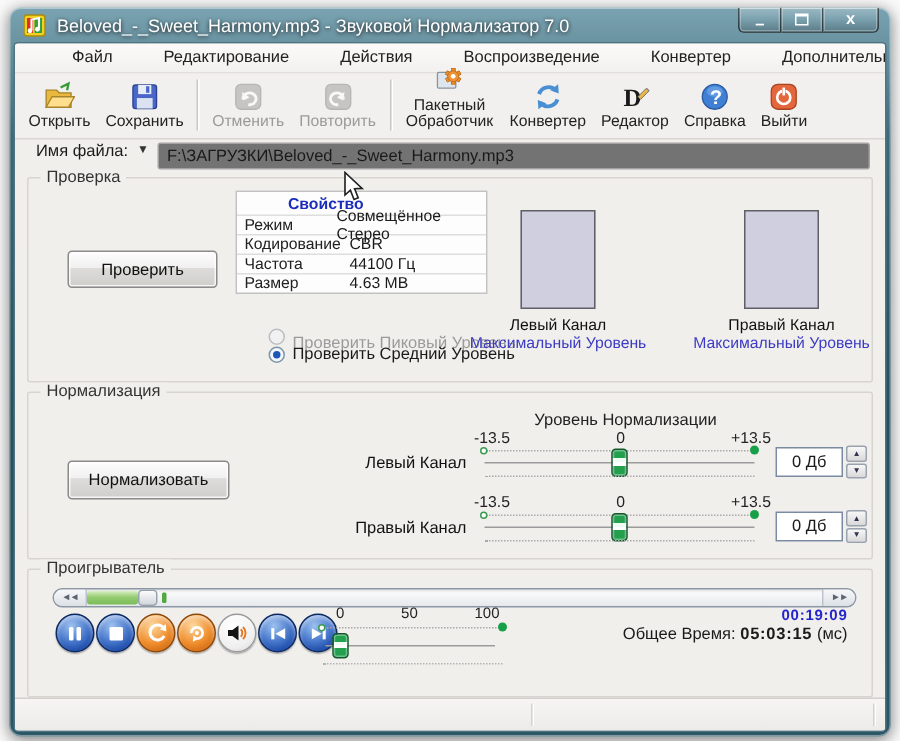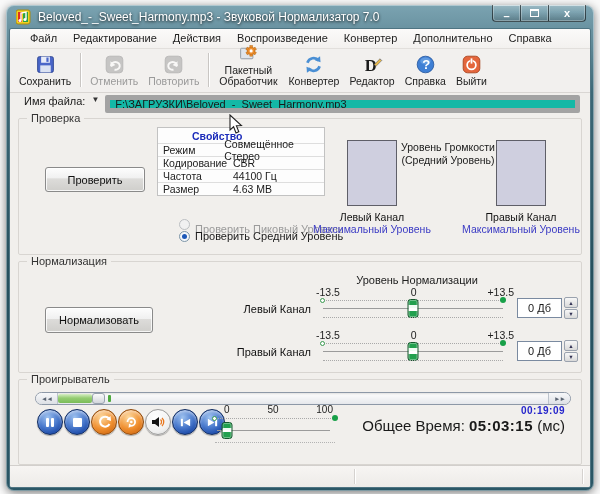--- a/index.html
+++ b/index.html
@@ -21,35 +21,35 @@
   .winbtn.min { width:29px; border-radius:0 0 0 4px; }
   .winbtn.max { width:27px; border-left:none; border-right:none; }
   .winbtn.close { width:38px; border-radius:0 0 4px 0; }
   .max-glyph { width:9px; height:8px; border:1px solid #fff; border-top:2px solid #fff; display:block; }
   .min-glyph { margin-top:6px; }
 
   .client { height:100%; background:#f1efec; border-radius:2px; overflow:hidden;
     display:flex; flex-direction:column; box-shadow:0 0 0 1px #4e7482; }
   .menubar { height:20px; display:flex; align-items:center; gap:16px; padding-left:20px;
     background:linear-gradient(#fbfaf9,#f3f1ef); border-bottom:1px solid #e2dfdc; }
-  .menu-item { color:#222; cursor:default; }
+  .menu-item { color:#222; cursor:default;margin-left:18px; }
   .toolbar { height:44px; display:flex; align-items:flex-end; padding:2px 4px 3px 4px;
     background:#f2f0ee; border-bottom:1px solid #d9d6d3; }
   .tbtn { display:flex; flex-direction:column; align-items:center; justify-content:flex-end;
     padding:1px 5px; font-size:10.5px; color:#222; text-align:center; line-height:1.08; }
   .tbtn svg { width:21px; height:21px; margin-bottom:1px; }
   .tbtn.disabled { color:#9a9a9a; }
   .tbtn.disabled svg { opacity:.55; filter:grayscale(1); }
   .tbtn.wide { max-width:70px; }
   .tsep { width:1px; height:34px; background:#c9c6c3; box-shadow:1px 0 0 #fff; margin:0 4px 2px 4px; }
 
   .filebar { height:24px; display:flex; align-items:flex-start; padding:2px 10px 2px 14px; }
   .filebar-label { margin-right:6px; }
   .drop-arrow { font-size:8px; color:#333; margin-right:6px; }
-  .file-input { flex:1; height:18px; background:#14b8a6; border:5px solid #a3a3a3; border-radius:2px;
+  .file-input { flex:1; height:18px; background:#737373; border:1px solid #a3a3a3; border-radius:2px;
     display:flex; align-items:center; padding:0 5px; white-space:nowrap; overflow:hidden; }
 
   .group { position:relative; margin:2px 8px 0 8px; border:1px solid #d8d5d1; border-radius:2px; }
   .group-label { position:absolute; top:-7px; left:8px; background:#f1efec; padding:0 4px; color:#333; }
   .g-check { height:140px; }
   .g-norm { height:114px; margin-top:6px; }
   .g-play { height:88px; margin-top:6px; }
 
   .btn { position:absolute; display:flex; align-items:center; justify-content:center;
     background:linear-gradient(#fdfdfd,#f0f0f0 45%,#dddcda 46%,#cfcecb);
@@ -120,21 +120,21 @@
   .stop-glyph { width:9px; height:9px; background:#fff; border-radius:1px; }
 
   .vol { position:absolute; left:196px; top:24px; width:120px; }
   .vol-labels { display:flex; justify-content:space-between; font-size:10px; color:#222; padding:0 2px 0 9px; }
   .vol-ticks { position:relative; margin-top:3px; border-top:1px dotted #a9a9a9; }
   .vol-track { position:relative; height:1px; background:#9b9b9b; margin:11px 5px 0 2px; }
   .vol-bticks { margin-top:11px; border-top:1px dotted #b3b3b3; }
 
   .time-block { position:absolute; right:16px; top:25px; text-align:right; }
   .cur-time { color:#2525cc; font-weight:bold; font-size:10px; letter-spacing:.5px; }
-  .tot-line { margin-top:1px; font-size:15px; }
+  .tot-line { margin-top:1px; font-size:11px; }
   .tot-time { font-weight:bold; letter-spacing:.5px; }
 
   .statusbar { margin-top:auto; height:22px; position:relative; background:linear-gradient(#f7f5f3,#edebe8);
     border-top:1px solid #d2cfcc; }
   .sdiv { position:absolute; top:3px; bottom:3px; width:1px; background:#d5d2cf; box-shadow:1px 0 0 #fff; }
 
   .cursor { position:absolute; left:228px; top:114px; z-index:20; }
 </style>
 </head>
 <body>
@@ -171,20 +171,28 @@
       <span class="menu-item">Действия</span>
       <span class="menu-item">Воспроизведение</span>
       <span class="menu-item">Конвертер</span>
       <span class="menu-item">Дополнительно</span>
       <span class="menu-item">Справка</span>
     </div>
 
     <div class="toolbar">
       <div class="tbtn">
         <svg viewBox="0 0 24 24">
+            <path d="M2 7 h8 l2 2 h9 v11 h-19z" fill="#e8b93e" stroke="#a8842a"></path>
+            <path d="M2 20 l4.5 -8 h17 l-4.5 8z" fill="#ffdf8e" stroke="#a8842a"></path>
+            <path d="M13 5 l6 -3 l-1 5" stroke="#3a9a3a" stroke-width="1.8" fill="none"></path>
+          </svg>
+        <span>Открыть</span>
+      </div>
+      <div class="tbtn">
+        <svg viewBox="0 0 24 24">
             <rect x="3" y="3" width="18" height="18" rx="2" fill="#4a66c8" stroke="#28408e"></rect>
             <rect x="7" y="3" width="10" height="7" fill="#e8ecf8"></rect>
             <rect x="13" y="4" width="2.5" height="5" fill="#4a66c8"></rect>
             <rect x="6" y="13" width="12" height="8" fill="#dbe2f2"></rect>
           </svg>
         <span>Сохранить</span>
       </div>
       <div class="tsep"></div>
       <div class="tbtn disabled">
         <svg viewBox="0 0 24 24">
@@ -295,21 +303,20 @@
       </div>
       <div class="radio-row" style="left:160px;top:111px;">
         <span class="radio checked"></span>
         <span class="radio-text">Проверить Средний Уровень</span>
       </div>
 
       <div class="meter" style="left:328px;"></div>
       <div class="meter" style="left:477px;"></div>
 
       <div class="meter-texts">
-        <div>Уровень Громкости (Средний Уровень)</div>
       </div>
 
       <div class="chan-label" style="left:297px;top:92px;">Левый Канал</div>
       <div class="blue-link" style="left:286px;top:104px;">Максимальный Уровень</div>
       <div class="chan-label" style="left:446px;top:92px;">Правый Канал</div>
       <div class="blue-link" style="left:435px;top:104px;">Максимальный Уровень</div>
     </div>
 
     <div class="group g-norm">
       <span class="group-label">Нормализация</span>

